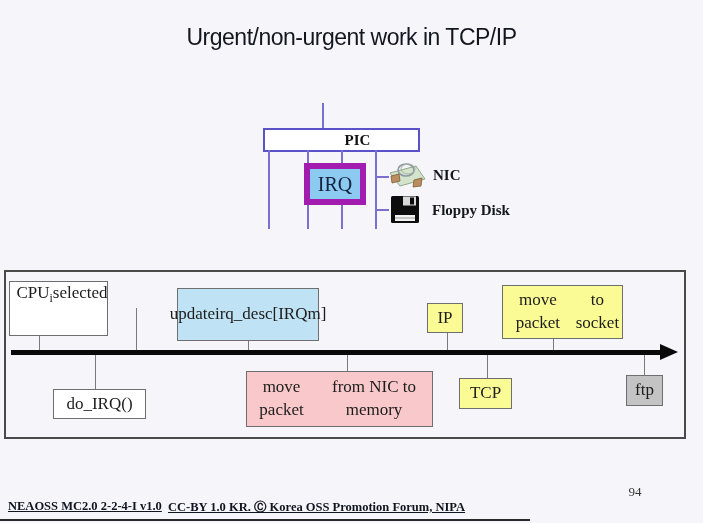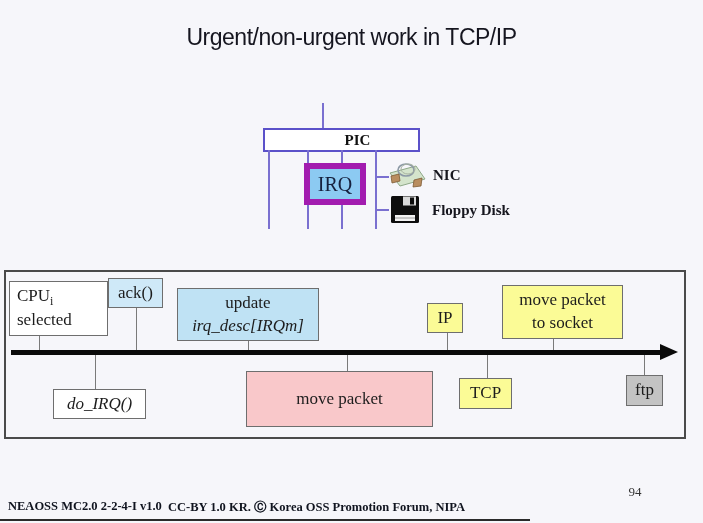--- a/index.html
+++ b/index.html
@@ -31,42 +31,42 @@
     display:flex;align-items:center;justify-content:center;
     font-size:20px;color:#16213e;
   }
   .dev-label{font-weight:bold;font-size:15px;color:#16161e;}
   
   .panel{
     left:4px;top:270px;width:678px;height:165px;
     border:2px solid #4a4a4a;background:transparent;
   }
   .tbox{
-    display:flex;flex-direction:column;align-items:center;justify-content:center;
+    display:flex;flex-direction:row;align-items:center;justify-content:center;
     border:1px solid #6e6e6e;font-size:17px;line-height:1.35;color:#1c1c1c;
     text-align:center;
   }
   .white{background:#ffffff;}
   .lblue{background:#cfe9f8;}
   .mblue{background:#bfe2f4;}
   .yellow{background:#fbfb96;}
   .pink{background:#f9c8ca;}
   .gray{background:#c3c3c3;}
-  .italic{font-style:italic;}
+  .italic{}
   .conn{background:#7a7a7a;width:1px;}
   .tl-bar{left:11px;top:350px;width:653px;height:5px;background:#0a0a0a;}
   .tl-arrow{
     left:660px;top:344px;width:0;height:0;
     border-left:18px solid #0a0a0a;
     border-top:8px solid transparent;
     border-bottom:8px solid transparent;
   }
   sub{font-size:12px;}
   
-  .footer-text{font-weight:bold;font-size:12.5px;color:#10141f;}
+  .footer-text{font-weight:bold;font-size:12.5px;color:#10141f;text-decoration:underline;}
   .page-num{font-size:13px;color:#333;}
   .bottom-rule{left:0;top:519px;width:530px;height:2px;background:#2a2a2a;}
 </style>
 </head>
 <body>
 
 <div class="slide">
 
   <div class="abs title">Urgent/non-urgent work in TCP/IP</div>
 
@@ -122,23 +122,20 @@
   <div class="abs conn" style="left:644px;top:355px;height:20px;"></div>
 
   <div class="abs tl-bar"></div>
   <div class="abs tl-arrow"></div>
 
   <div class="abs tbox white" style="left:9px;top:281px;width:90px;height:53px;align-items:flex-start;padding-left:7px;">
     <span><span>CPU</span><sub>i</sub></span>
     <span>selected</span>
   </div>
 
-  <div class="abs tbox lblue" style="left:108px;top:278px;width:53px;height:28px;">
-    <span>ack()</span>
-  </div>
 
   <div class="abs tbox mblue" style="left:177px;top:288px;width:140px;height:51px;">
     <span>update</span>
     <span class="italic">irq_desc[IRQm]</span>
   </div>
 
   <div class="abs tbox yellow" style="left:427px;top:303px;width:34px;height:28px;">
     <span>IP</span>
   </div>
 
@@ -146,20 +143,21 @@
     <span>move packet</span>
     <span>to socket</span>
   </div>
 
   <div class="abs tbox white" style="left:53px;top:389px;width:91px;height:28px;">
     <span class="italic">do_IRQ()</span>
   </div>
 
   <div class="abs tbox pink" style="left:246px;top:371px;width:185px;height:54px;">
     <span>move packet</span>
+    <span>from NIC to memory</span>
   </div>
 
   <div class="abs tbox yellow" style="left:459px;top:378px;width:51px;height:29px;">
     <span>TCP</span>
   </div>
 
   <div class="abs tbox gray" style="left:626px;top:375px;width:35px;height:29px;">
     <span>ftp</span>
   </div>
 

